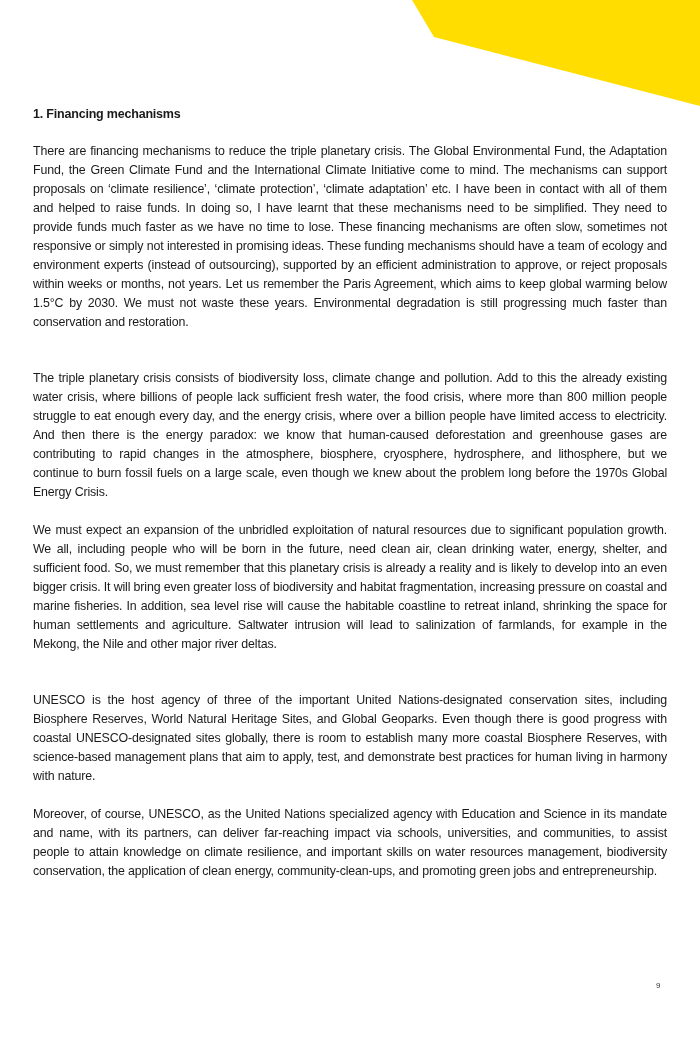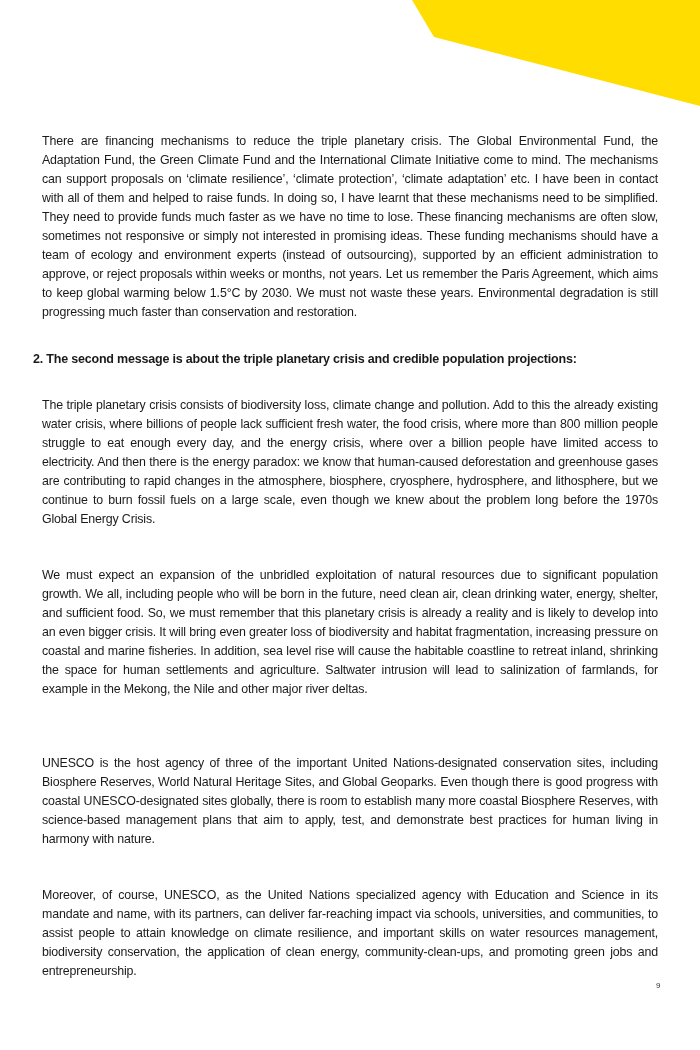--- a/index.html
+++ b/index.html
@@ -2,39 +2,39 @@
 <html><head>
 <meta charset="utf-8">
 <style>
   html, body { margin: 0; padding: 0; background: #ffffff; }
   body { width: 700px; height: 1050px; position: relative; overflow: hidden;
          font-family: "Liberation Sans", sans-serif; color: #1a1a1a; }
   .deco { position: absolute; left: 0; top: 0; width: 700px; height: 140px; }
   .content { position: absolute; left: 33px; top: 105px; width: 634px; }
   h2 { font-size: 12.5px; font-weight: bold; margin: 0; line-height: 19px;
        letter-spacing: -0.2px; }
-  p { font-size: 12.4px; line-height: 19px; margin: 9px; text-align: justify;
+  p { font-size: 12.4px; line-height: 19px; margin: 0; text-align: justify;
       letter-spacing: -0.15px; }
   .gap-h { height: 18px; }
   .gap-p { height: 19px; }
   .page-number { position: absolute; left: 656px; top: 981px; font-size: 8px;
                  color: #333; }
 </style>
 </head>
 <body>
 
 <svg class="deco" viewBox="0 0 700 140">
   <polygon points="412,0 700,0 700,106 434,37" fill="#FFDD00"></polygon>
 </svg>
 
 <div class="content">
+  <h2>1. Financing mechanisms</h2>
   <div class="gap-h"></div>
   <p>There are financing mechanisms to reduce the triple planetary crisis. The Global Environmental Fund, the Adaptation Fund, the Green Climate Fund and the International Climate Initiative come to mind. The mechanisms can support proposals on ‘climate resilience’, ‘climate protection’, ‘climate adaptation’ etc. I have been in contact with all of them and helped to raise funds. In doing so, I have learnt that these mechanisms need to be simplified. They need to provide funds much faster as we have no time to lose. These financing mechanisms are often slow, sometimes not responsive or simply not interested in promising ideas. These funding mechanisms should have a team of ecology and environment experts (instead of outsourcing), supported by an efficient administration to approve, or reject proposals within weeks or months, not years. Let us remember the Paris Agreement, which aims to keep global warming below 1.5°C by 2030. We must not waste these years. Environmental degradation is still progressing much faster than conservation and restoration.</p>
   <div class="gap-p"></div>
-  <h2>2. The second message is about the triple planetary crisis and credible population projections:</h2>
   <div class="gap-h"></div>
   <p>The triple planetary crisis consists of biodiversity loss, climate change and pollution. Add to this the already existing water crisis, where billions of people lack sufficient fresh water, the food crisis, where more than 800 million people struggle to eat enough every day, and the energy crisis, where over a billion people have limited access to electricity. And then there is the energy paradox: we know that human-caused deforestation and greenhouse gases are contributing to rapid changes in the atmosphere, biosphere, cryosphere, hydrosphere, and lithosphere, but we continue to burn fossil fuels on a large scale, even though we knew about the problem long before the 1970s Global Energy Crisis.</p>
   <div class="gap-p"></div>
   <p>We must expect an expansion of the unbridled exploitation of natural resources due to significant population growth. We all, including people who will be born in the future, need clean air, clean drinking water, energy, shelter, and sufficient food. So, we must remember that this planetary crisis is already a reality and is likely to develop into an even bigger crisis. It will bring even greater loss of biodiversity and habitat fragmentation, increasing pressure on coastal and marine fisheries. In addition, sea level rise will cause the habitable coastline to retreat inland, shrinking the space for human settlements and agriculture. Saltwater intrusion will lead to salinization of farmlands, for example in the Mekong, the Nile and other major river deltas.</p>
   <div class="gap-p"></div>
   <div class="gap-h"></div>
   <p>UNESCO is the host agency of three of the important United Nations-designated conservation sites, including Biosphere Reserves, World Natural Heritage Sites, and Global Geoparks. Even though there is good progress with coastal UNESCO-designated sites globally, there is room to establish many more coastal Biosphere Reserves, with science-based management plans that aim to apply, test, and demonstrate best practices for human living in harmony with nature.</p>
   <div class="gap-p"></div>
   <p>Moreover, of course, UNESCO, as the United Nations specialized agency with Education and Science in its mandate and name, with its partners, can deliver far-reaching impact via schools, universities, and communities, to assist people to attain knowledge on climate resilience, and important skills on water resources management, biodiversity conservation, the application of clean energy, community-clean-ups, and promoting green jobs and entrepreneurship.</p>
 </div>

